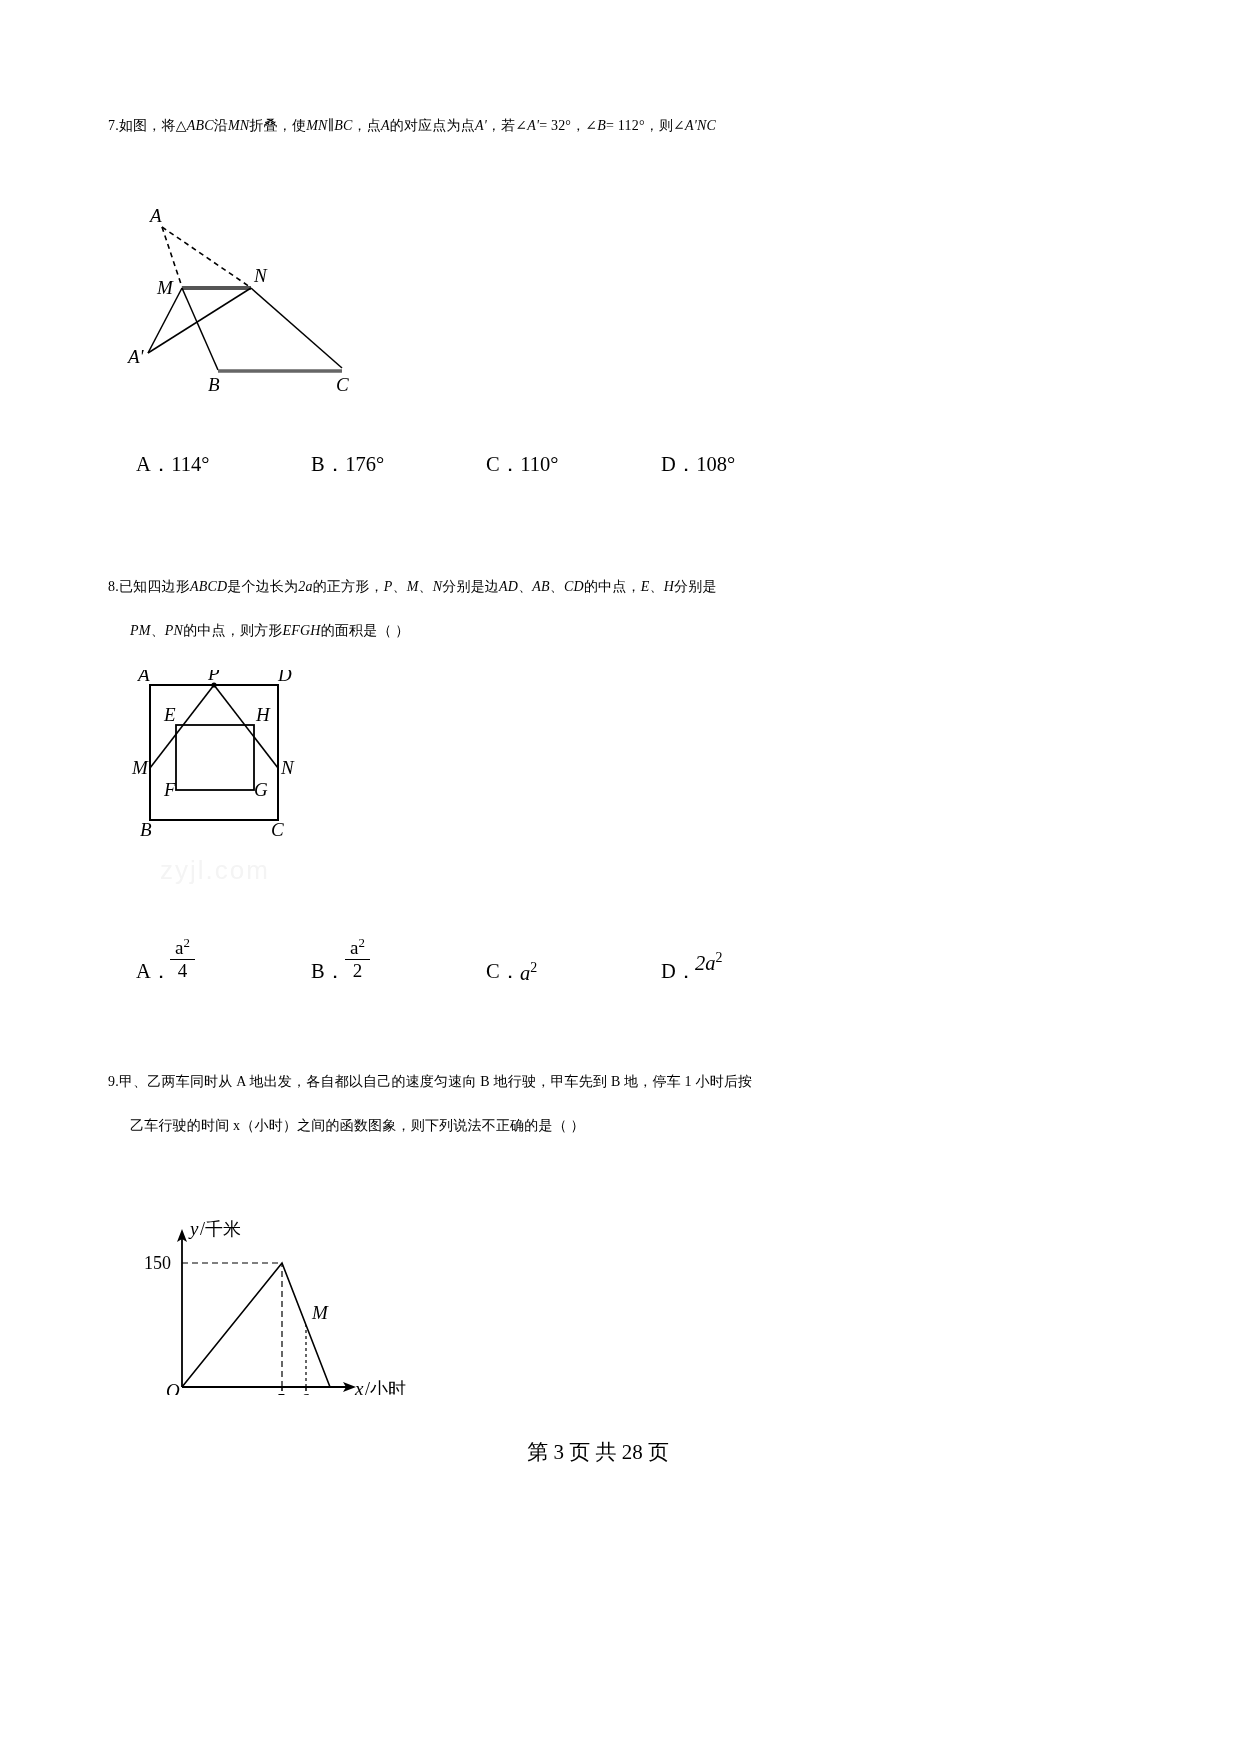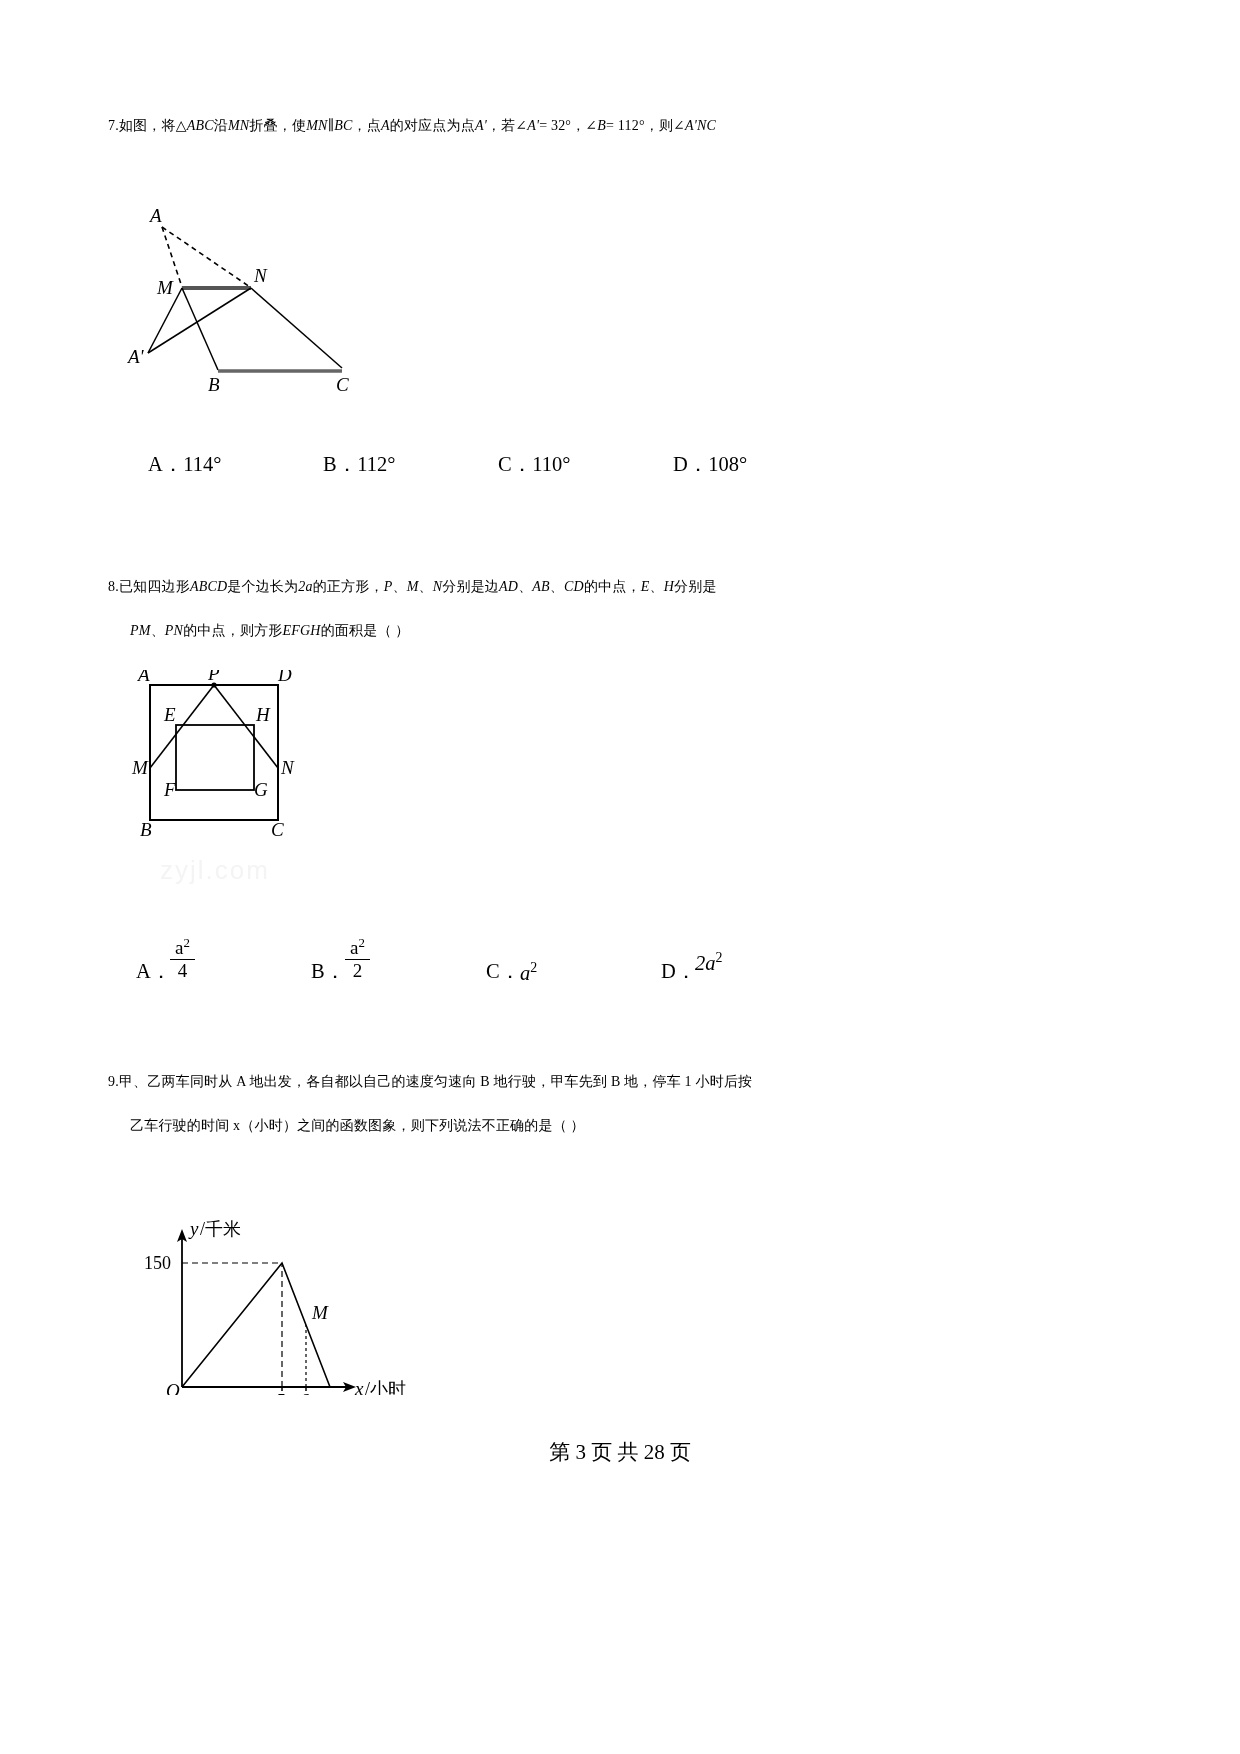--- a/index.html
+++ b/index.html
@@ -79,21 +79,20 @@
 
   
   .footer {
     position: absolute;
     left: 0;
     top: 1438px;
     width: 1196px;
     text-align: center;
     font-size: 21px;
     font-family: "Liberation Serif", "DejaVu Serif", serif;
-    padding-left: 22px;
   }
   .wm {
     position: absolute;
     color: #f4f4f4;
     font-size: 26px;
     font-family: "Liberation Sans", sans-serif;
     letter-spacing: 2px;
     user-select: none;
   }
 </style>
@@ -128,23 +127,23 @@
 
       <text class="flabel" x="30" y="17">A</text>
       <text class="flabel" x="37" y="89">M</text>
       <text class="flabel" x="134" y="77">N</text>
       <text class="flabel" x="8" y="158">A'</text>
       <text class="flabel" x="88" y="186">B</text>
       <text class="flabel" x="216" y="186">C</text>
     </svg>
   </div>
 
-  <div class="options" style="left:148px; top:450px; width:700px;justify-content:center;">
+  <div class="options" style="left:136px; top:450px; width:700px;justify-content:center;">
     <div class="opt" style="width:190px;"><span class="lab">A．114°</span></div>
-    <div class="opt" style="width:190px;"><span class="lab">B．112°</span></div>
+    <div class="opt" style="width:190px;"><span class="lab">B．176°</span></div>
     <div class="opt" style="width:190px;"><span class="lab">C．110°</span></div>
     <div class="opt" style="width:190px;"><span class="lab">D．108°</span></div>
   </div>
 
   <div class="qblock" style="left:108px; top:565px;">
     <div class="qline">
       <span>8.已知四边形</span><span class="mi">ABCD</span><span>是个边长为</span><span class="mi">2a</span><span>的正方形，</span><span class="mi">P</span><span>、</span><span class="mi">M</span><span>、</span><span class="mi">N</span><span>分别是边</span><span class="mi">AD</span><span>、</span><span class="mi">AB</span><span>、</span><span class="mi">CD</span><span>的中点，</span><span class="mi">E</span><span>、</span><span class="mi">H</span><span>分别是</span>
     </div>
     <div class="qline indent">
       <span class="mi">PM</span><span>、</span><span class="mi">PN</span><span>的中点，则方形</span><span class="mi">EFGH</span><span>的面积是（      ）</span>

